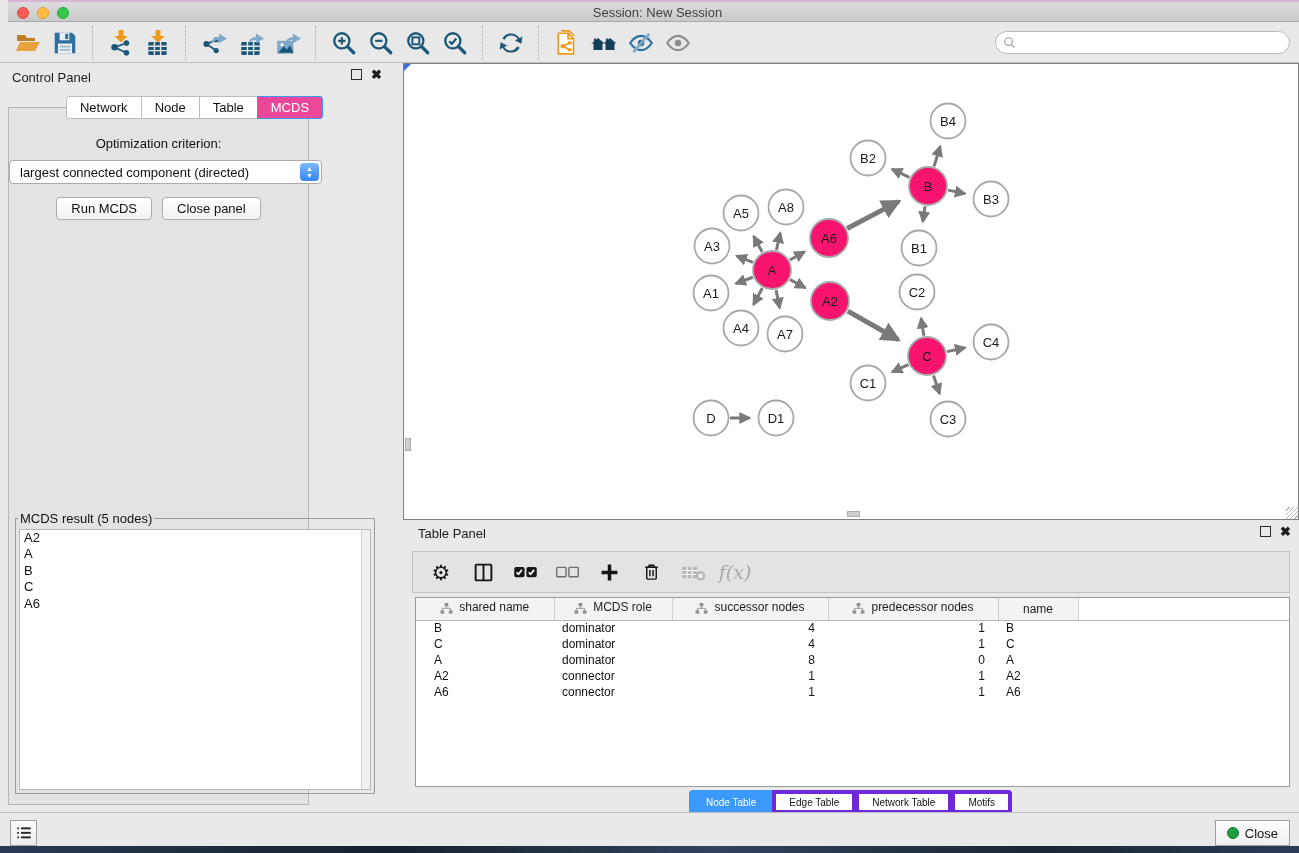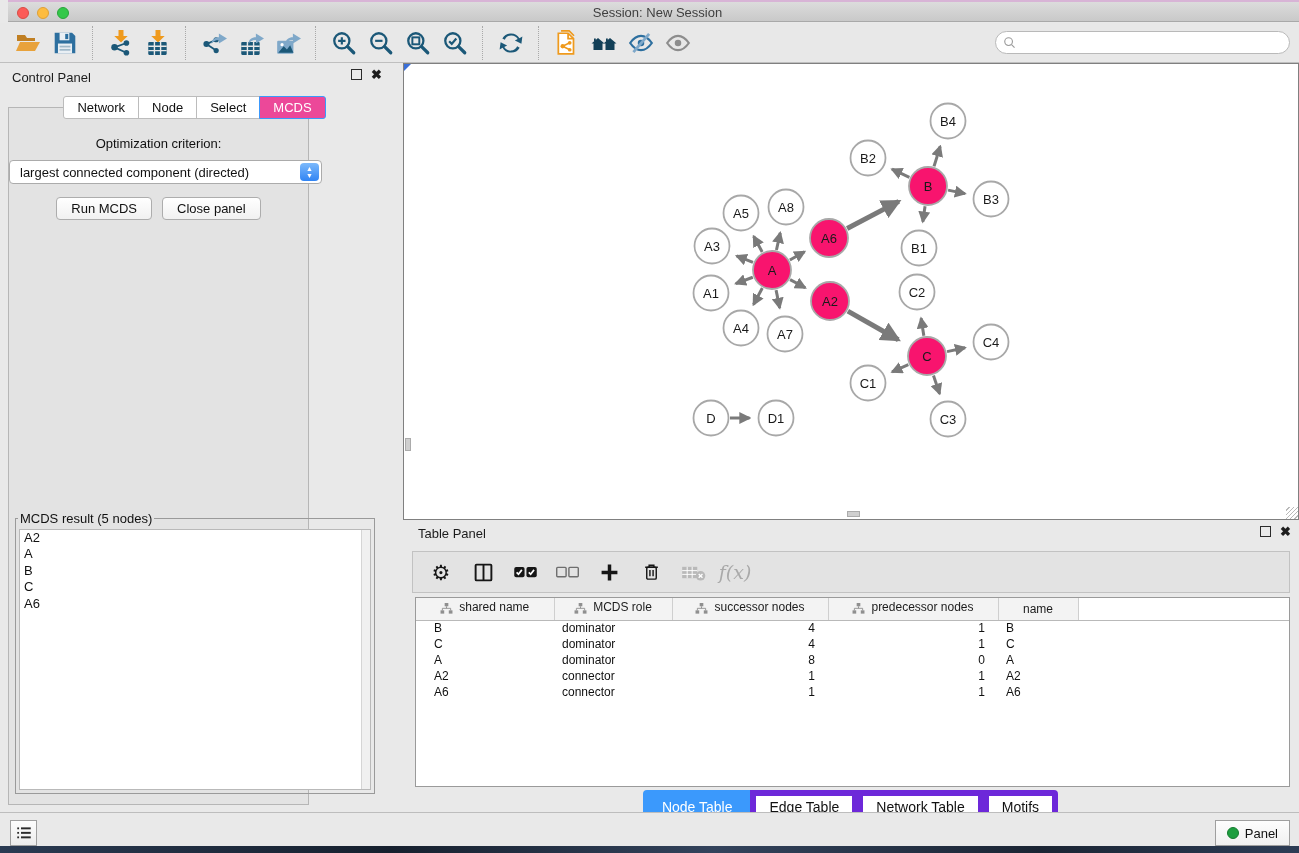--- a/index.html
+++ b/index.html
@@ -82,21 +82,21 @@
   .dtable-wrap { position:absolute; left:12px; top:77px; width:875px; height:190px; background:#fff; border:1px solid #9a9a9a; overflow:hidden; }
   table.dtable { border-collapse:collapse; width:100%; table-layout:fixed; }
   .dtable th { height:22px; background:#f3f3f3; border-right:1px solid #cfcfcf; border-bottom:1px solid #b9b9b9;
     font-size:12px; font-weight:normal; color:#1c1c1c; text-align:center; }
   .dtable th.filler { background:#fff; border-right:none; }
   .dtable th .colhead { display:inline-flex; align-items:flex-end; gap:6px; }
   .dtable td { height:16px; font-size:12px; color:#111; padding:0 8px; white-space:nowrap; }
   .dtable td.num { text-align:right; padding-right:13px; }
   .dtable td.c0 { padding-left:18px; }
   .tp-tabs { position:absolute; left:0; top:270px; width:100%; display:flex; justify-content:center; }
-  .ttab { font-size:14px; color:#111; background:#fff; border:6px solid #6d28d9; padding:2.5px 13px; margin-left:-1px; }
+  .ttab { font-size:10px; color:#111; background:#fff; border:4px solid #6d28d9; padding:2.5px 13px; margin-left:-1px; }
   .ttab:first-child { border-radius:4px 0 0 4px; }
   .ttab:last-child { border-radius:0 4px 4px 0; }
   .ttab.active { background:#3b99fc; border-color:#3b99fc; color:#fff; }
 
   
   .statusbar { position:absolute; left:0; top:812px; width:1299px; height:34px; background:#e9e9e9; border-top:1px solid #bdbdbd; }
   .list-btn { position:absolute; left:10px; top:7px; width:27px; height:26px; background:linear-gradient(#fdfdfd,#ececec);
     border:1px solid #9f9f9f; display:flex; align-items:center; justify-content:center; }
   .memory-btn { position:absolute; right:9px; top:7px; height:26px; background:linear-gradient(#fdfdfd,#f0f0f0);
     border:1px solid #9f9f9f; display:flex; align-items:center; gap:6px; padding:0 11px; font-size:13px; color:#111; }
@@ -312,21 +312,21 @@
     <div class="panel-head">
       <span class="panel-title">Control Panel</span>
       <span class="panel-icons">
         <span class="float-icon"></span>
         <span class="close-icon">✖</span>
       </span>
     </div>
     <div class="cp-tabs" id="cp-tabs">
         <span class="tab">Network</span>
         <span class="tab">Node</span>
-        <span class="tab">Select</span>
+        <span class="tab">Table</span>
         <span class="tab active">MCDS</span>
       </div>
     <div class="cp-body">
       <div class="opt-label">Optimization criterion:</div>
       <div class="select">
         <span>largest connected component (directed)</span>
         <span class="select-stepper">
             <span>▲</span>
             <span>▼</span>
           </span>
@@ -651,17 +651,17 @@
             <rect x="8" y="4.5" width="13" height="2.6"></rect>
             <rect x="3" y="10.6" width="2.4" height="2.4"></rect>
             <rect x="8" y="10.5" width="13" height="2.6"></rect>
             <rect x="3" y="16.6" width="2.4" height="2.4"></rect>
             <rect x="8" y="16.5" width="13" height="2.6"></rect>
           </g>
         </svg>
     </div>
     <div class="memory-btn">
       <span class="mem-dot"></span>
-      <span>Panel</span>
+      <span>Close</span>
     </div>
   </div>
   <div class="desktop-strip"></div>
 </div>
 
 </body></html>

